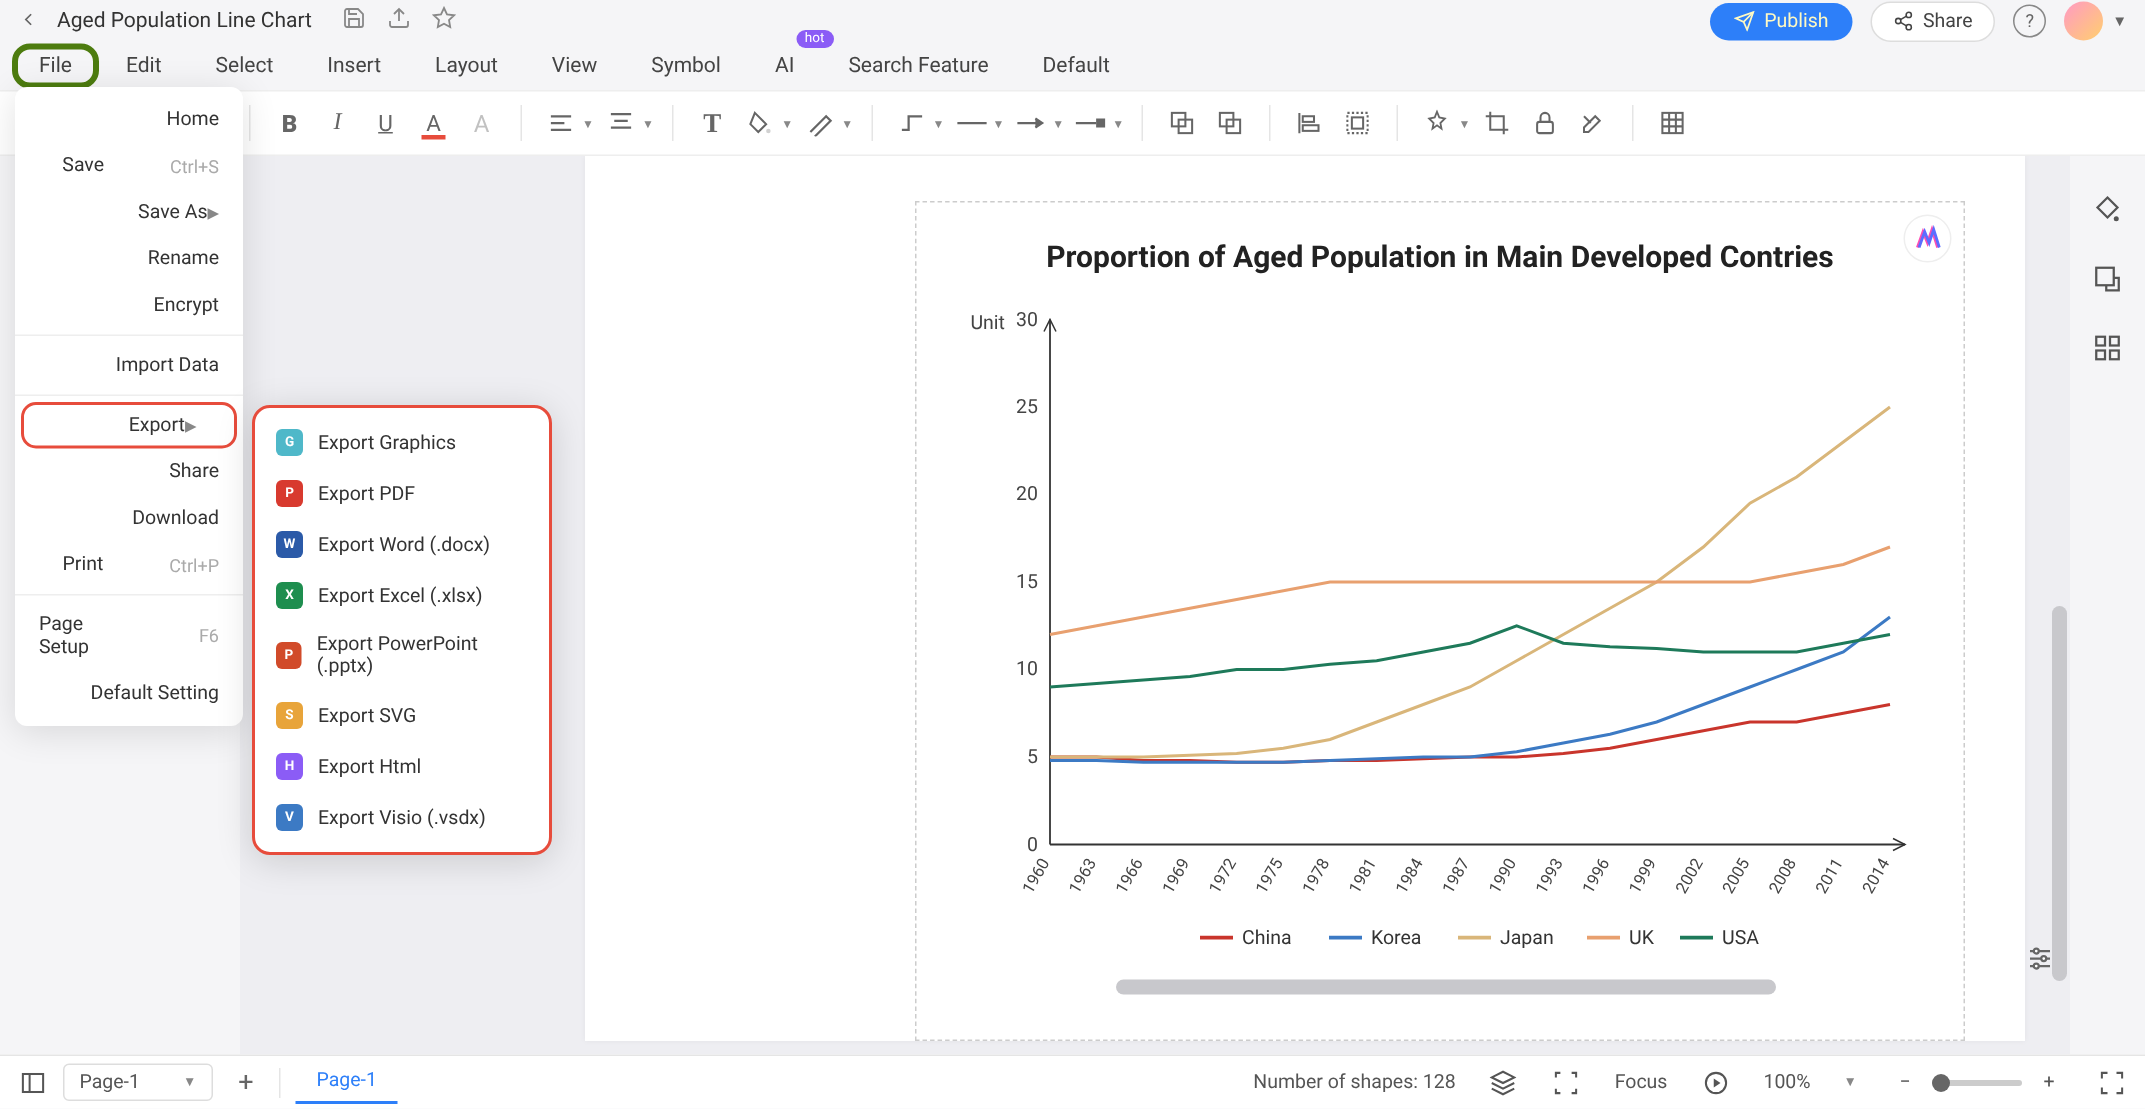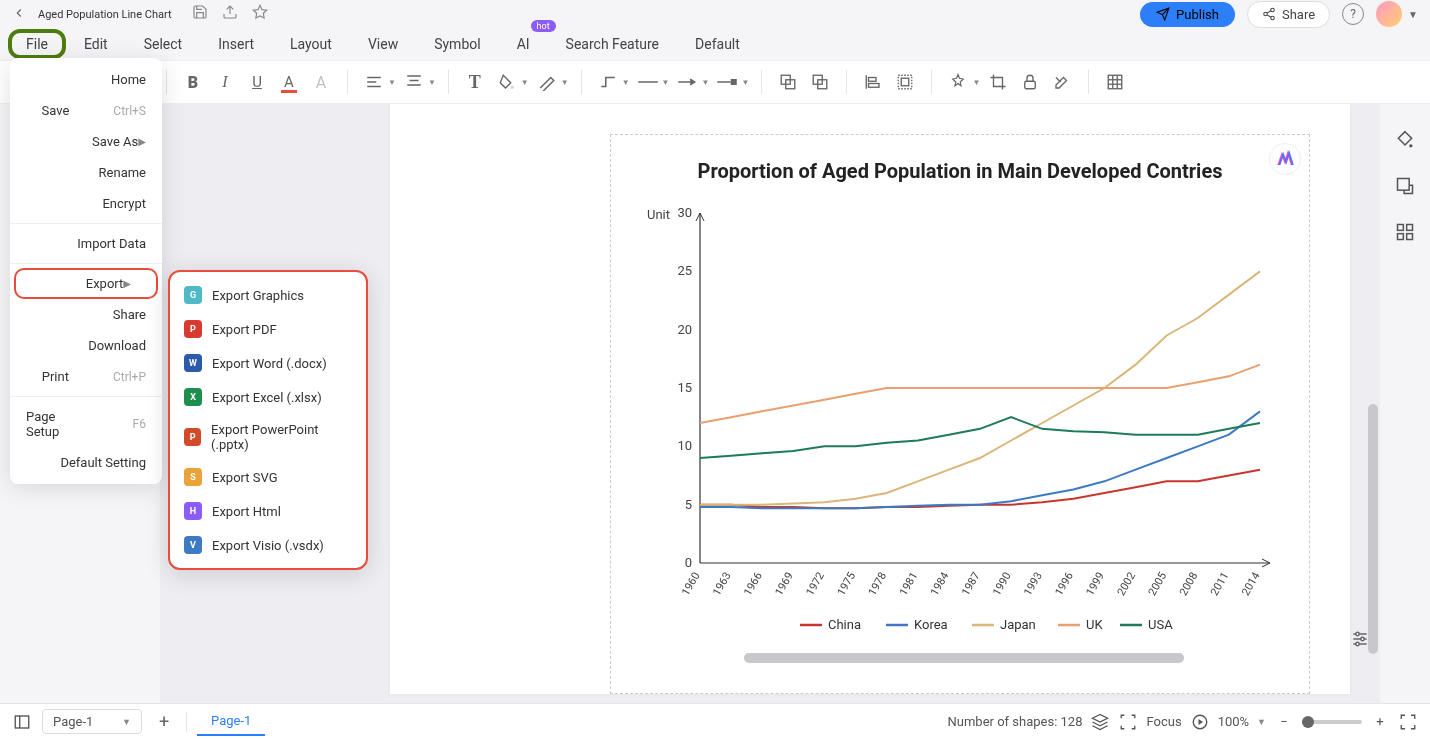--- a/index.html
+++ b/index.html
@@ -1,23 +1,23 @@
 <!DOCTYPE html>
 <html><head>
 <meta charset="utf-8">
 <style>
 * { margin: 0; padding: 0; box-sizing: border-box; font-family: -apple-system, BlinkMacSystemFont, "Segoe UI", Roboto, sans-serif; }
 body { width: 1430px; height: 739px; background: #f5f5f7; overflow: hidden; position: relative; }
 .titlebar { height: 28px; display: flex; align-items: center; padding: 0 12px; gap: 12px; }
 .titlebar .back { color: #666; cursor: pointer; }
-.titlebar .title { font-size: 11px; color: #333; }
+.titlebar .title { font-size: 14px; color: #333; }
 .titlebar .title-icons { display: flex; gap: 14px; margin-left: 8px; color: #888; }
 .titlebar .spacer { flex: 1; }
 .titlebar .right { display: flex; align-items: center; gap: 12px; }
-.publish-btn { background: #2d7ff9; color: #000000; border-radius: 16px; padding: 5px 16px; font-size: 13px; display: flex; align-items: center; gap: 6px; cursor: pointer; }
+.publish-btn { background: #2d7ff9; color: #fef9c3; border-radius: 16px; padding: 5px 16px; font-size: 13px; display: flex; align-items: center; gap: 6px; cursor: pointer; }
 .share-btn { background: #fff; border: 1px solid #ddd; border-radius: 16px; padding: 5px 14px; font-size: 13px; display: flex; align-items: center; gap: 6px; cursor: pointer; color: #444; }
 .help-icon { width: 22px; height: 22px; border: 1.5px solid #888; border-radius: 50%; display: flex; align-items: center; justify-content: center; font-size: 12px; color: #666; cursor: pointer; }
 .avatar { width: 26px; height: 26px; border-radius: 50%; background: linear-gradient(135deg,#ff9ac4,#ffcf6e); cursor: pointer; }
 .dropdown-caret { color: #666; font-size: 10px; margin-left: -6px; }
 
 .menubar { height: 32px; display: flex; align-items: center; padding: 0 8px; gap: 0; font-size: 14px; color: #444; position: relative; }
 .menu-item { padding: 6px 18px; cursor: pointer; border-radius: 4px; position: relative; }
 .menu-item.active { border: 4px solid #4d7c0f; border-radius: 12px; padding: 3px 14px; }
 .hot-badge { position: absolute; top: -10px; right: -8px; background: #8b5cf6; color: #fff; font-size: 9px; padding: 1px 6px; border-radius: 8px; }
 
@@ -57,21 +57,21 @@
 
 .export-menu { position: absolute; left: 168px; top: 270px; width: 200px; background: #fff; border: 2px solid #e74c3c; border-radius: 12px; box-shadow: 0 4px 24px rgba(0,0,0,0.15); padding: 6px 0; z-index: 101; }
 .ex-item { padding: 8px 14px; font-size: 13px; color: #333; cursor: pointer; display: flex; align-items: center; gap: 10px; }
 .ex-icon { width: 18px; height: 18px; border-radius: 4px; display: flex; align-items: center; justify-content: center; font-size: 9px; color: #fff; font-weight: bold; }
 
 .statusbar { position: absolute; bottom: 0; left: 0; right: 0; height: 36px; background: #fff; border-top: 1px solid #e5e5e5; display: flex; align-items: center; padding: 0 12px; gap: 10px; font-size: 13px; color: #555; }
 .page-tab-select { display: flex; align-items: center; gap: 6px; padding: 4px 10px; border: 1px solid #ddd; border-radius: 4px; width: 100px; justify-content: space-between; cursor: pointer; }
 .add-page { width: 24px; height: 24px; display: flex; align-items: center; justify-content: center; cursor: pointer; color: #666; font-size: 18px; }
 .page-tab-active { color: #2d7ff9; padding: 6px 14px; border-bottom: 2px solid #2d7ff9; cursor: pointer; }
 .statusbar .spacer { flex: 1; }
-.status-right { display: flex; align-items: center; gap: 8px; }
+.status-right { display: flex; align-items: center; gap: 22px; }
 .zoom-ctrl { display: flex; align-items: center; gap: 8px; }
 .zoom-slider { width: 60px; height: 4px; background: #ccc; border-radius: 2px; position: relative; }
 .zoom-slider::before { content:""; position:absolute; left:0; top:-4px; width:12px; height:12px; border-radius:50%; background:#666; }
 .sb-icon { width: 20px; height: 20px; display: flex; align-items: center; justify-content: center; cursor: pointer; color: #555; }
 .hscroll { position: absolute; bottom: 40px; left: 584px; width: 440px; height: 10px; background: #c8c8cc; border-radius: 5px; }
 .vscroll { position: absolute; right: 52px; top: 300px; width: 10px; height: 250px; background: #c8c8cc; border-radius: 5px; }
 
 .right-float { position: absolute; right: 56px; bottom: 50px; width: 28px; height: 28px; display: flex; align-items: center; justify-content: center; color: #666; cursor: pointer; }
 </style>
 </head>

